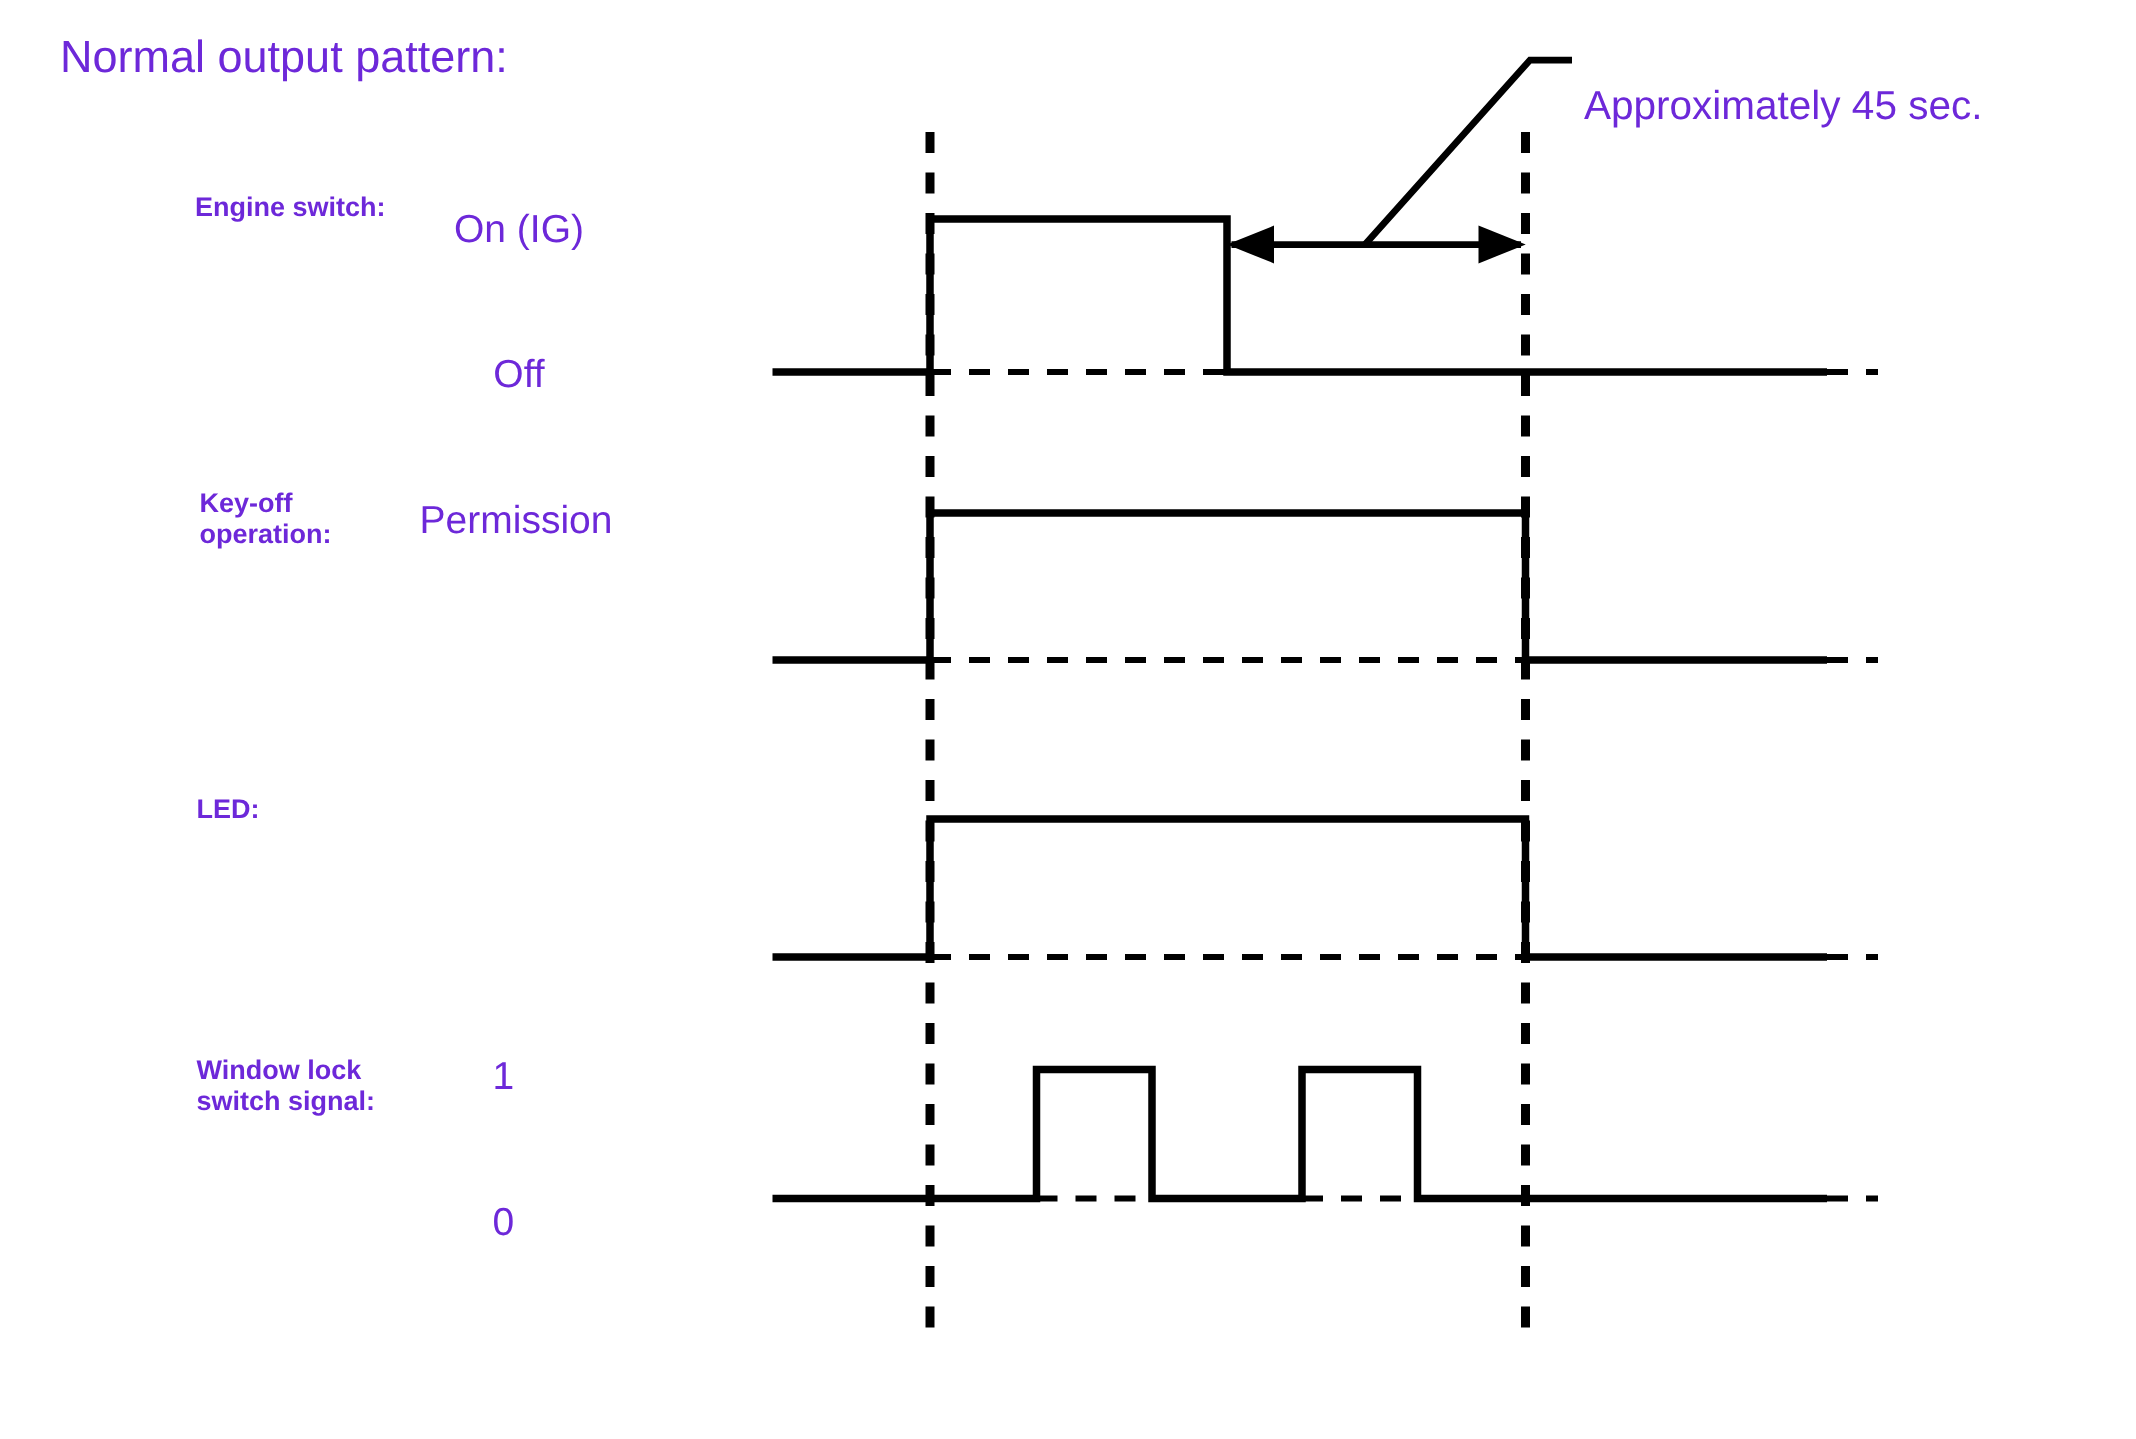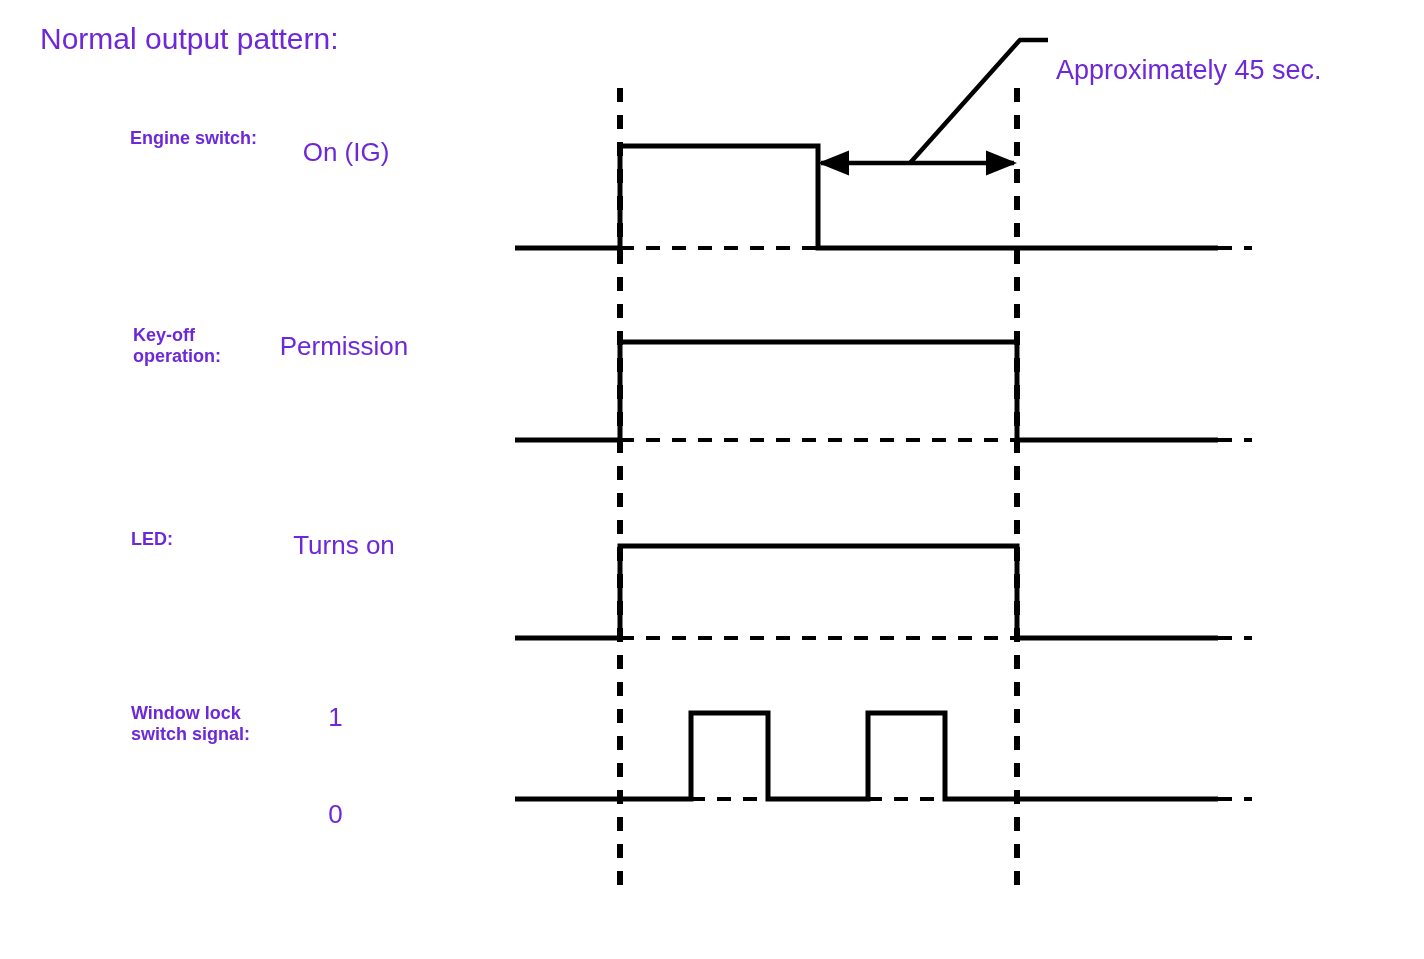--- a/index.html
+++ b/index.html
@@ -73,22 +73,22 @@
   <div class="txt" id="page-title">Normal output pattern:</div>
 
   <div class="txt row-label" id="row-label-engine">Engine switch:</div>
   <div class="txt row-label" id="row-label-keyoff">Key-off
 operation:</div>
   <div class="txt row-label" id="row-label-led">LED:</div>
   <div class="txt row-label" id="row-label-window">Window lock
 switch signal:</div>
 
   <div class="txt level-label" id="level-on-ig">On (IG)</div>
+  <div class="txt level-label" id="level-off">Off</div>
   <div class="txt level-label" id="level-permission">Permission</div>
-  <div class="txt level-label" id="level-turns-on">Turns on</div>
   <div class="txt level-label" id="level-one">1</div>
   <div class="txt level-label" id="level-zero">0</div>
 
   <div class="txt callout-label" id="callout-45sec">Approximately 45 sec.</div>
 
   <svg id="diagram-svg" viewBox="0 0 1424 959" xmlns="http://www.w3.org/2000/svg">
     <defs>
       <marker id="arrow-right" viewBox="0 0 10 10" refX="9" refY="5" markerWidth="7" markerHeight="7" orient="auto-start-reverse">
         <path d="M 0 1 L 10 5 L 0 9 z" fill="#000000"></path>
       </marker>

